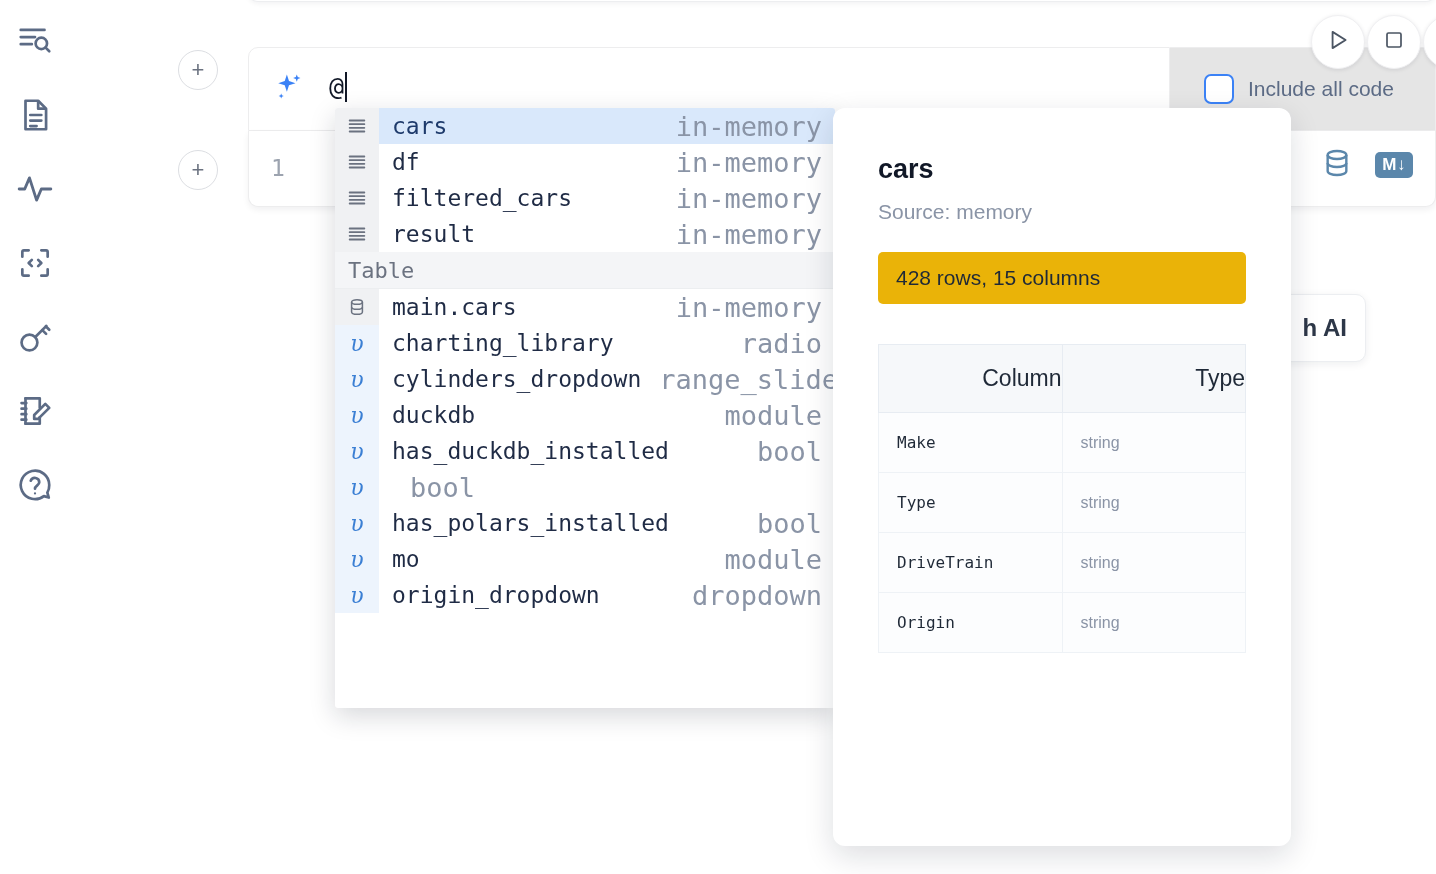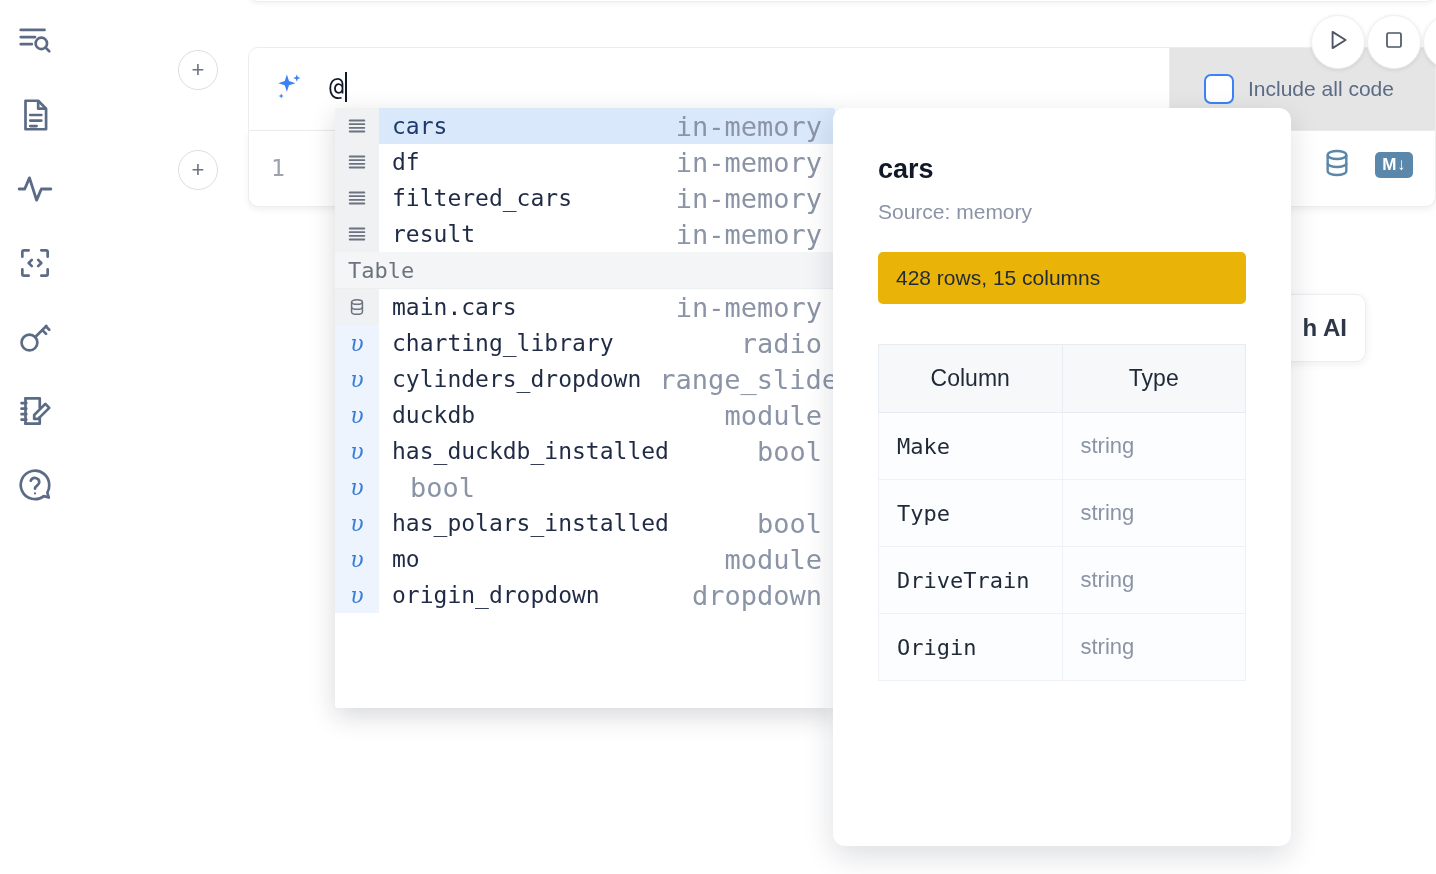--- a/index.html
+++ b/index.html
@@ -195,27 +195,27 @@
   }
   .d-pill {
     margin-top: 28px; background: #eab308; border-radius: 5px;
     padding: 14px 18px; font-size: 21px; color: #1f2937;
   }
   .d-table {
     margin-top: 40px; width: 100%; border-collapse: collapse;
     table-layout: fixed;
   }
   .d-table th {
-    text-align: center; font-weight: 400;
+    text-align: right; font-weight: 400;
     background: #f6f8fa; color: #1f2937; font-size: 23px;
     padding: 20px 0; border: 1px solid #e7ecf2;
   }
   .d-table td {
     padding: 20px 18px; border: 1px solid #eef2f6;
-    font-size: 22px; background: #fcfdfe;
+    font-size: 16px; background: #fcfdfe;
   }
   .d-col {
     font-family: "DejaVu Sans Mono", monospace;
     color: #1f2937; font-size: 21px;
   }
   .d-type { color: #8a94a6; }
 </style>
 </head>
 <body>
 

